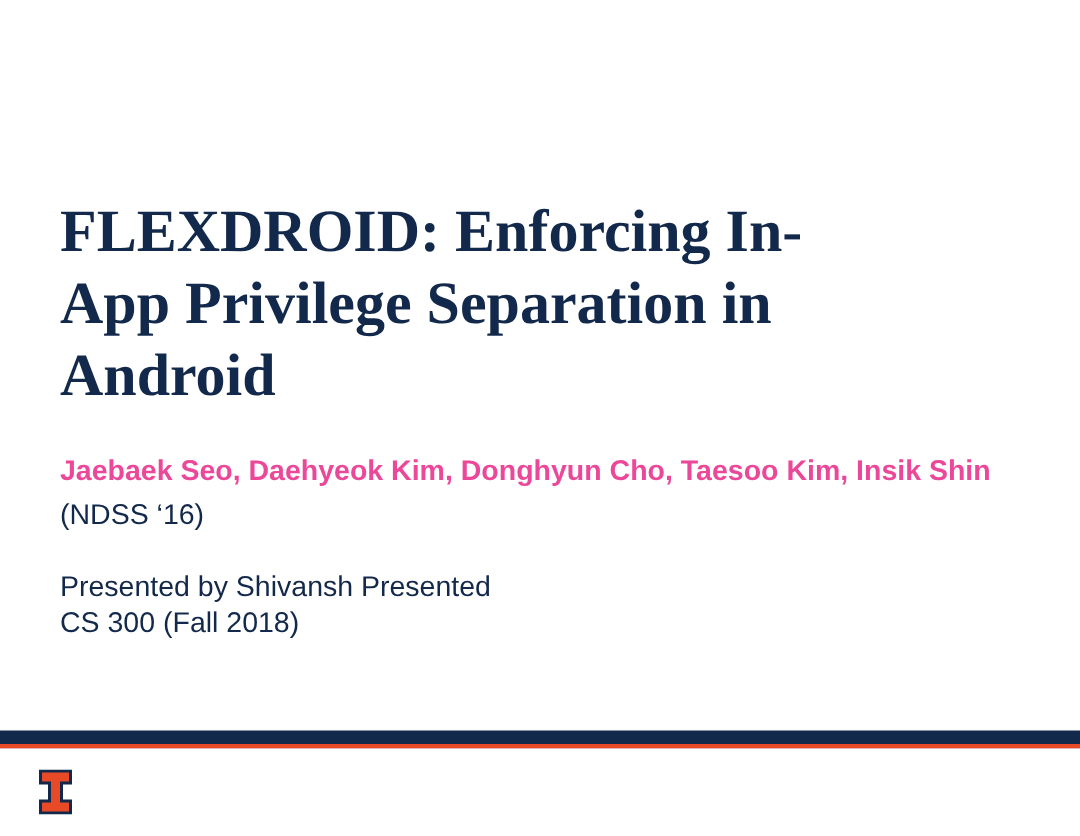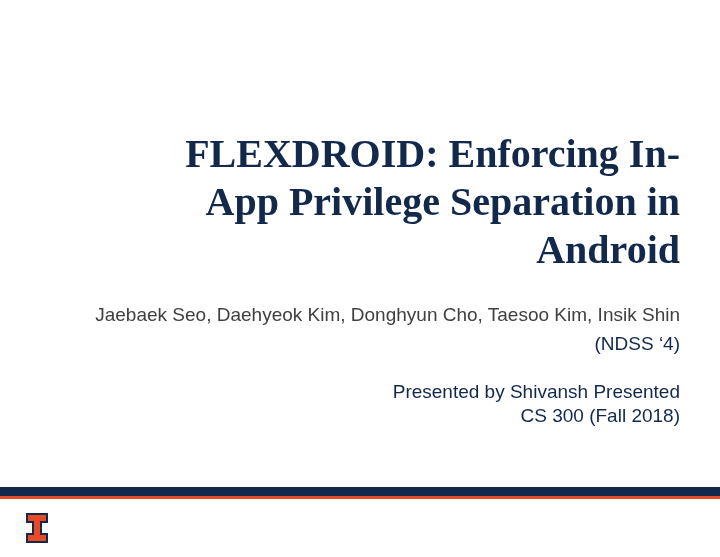--- a/index.html
+++ b/index.html
@@ -8,37 +8,38 @@
     position: relative;
     width: 720px;
     height: 557px;
     background: #ffffff;
   }
   .content {
     position: absolute;
     top: 130px;
     left: 0;
     right: 0;
-    text-align: right;
+    text-align: left;
     padding: 0 40px;
   }
   .title {
     font-family: Georgia, 'Times New Roman', serif;
     font-weight: bold;
     font-size: 40px;
     line-height: 1.2;
     color: #13294b;
     margin-bottom: 28px;
   }
   .authors {
     font-family: 'Segoe UI', 'Trebuchet MS', Arial, sans-serif;
     font-size: 19px;
-    color: #404040;
+    color: #ec4899;
     line-height: 1.4;
     margin-bottom: 4px;
+    font-weight: bold;
   }
   .venue {
     font-family: 'Segoe UI', 'Trebuchet MS', Arial, sans-serif;
     font-size: 19px;
     color: #13294b;
     margin-bottom: 24px;
   }
   .presenter {
     font-family: 'Segoe UI', 'Trebuchet MS', Arial, sans-serif;
     font-size: 19px;
@@ -81,21 +82,21 @@
 
 <div class="slide">
 
   <div class="content">
     <div class="title">
       <span>FLEXDROID: Enforcing In-</span><br>
       <span>App Privilege Separation in</span><br>
       <span>Android</span>
     </div>
     <div class="authors">Jaebaek Seo, Daehyeok Kim, Donghyun Cho, Taesoo Kim, Insik Shin</div>
-    <div class="venue">(NDSS ‘4)</div>
+    <div class="venue">(NDSS ‘16)</div>
     <div class="presenter">Presented by Shivansh Presented</div>
     <div class="course">CS 300 (Fall 2018)</div>
   </div>
 
   <div class="footer-bar"></div>
 
   <div class="footer">
     <div class="logo">
       <svg viewBox="0 0 22 30" width="22" height="30">
 

